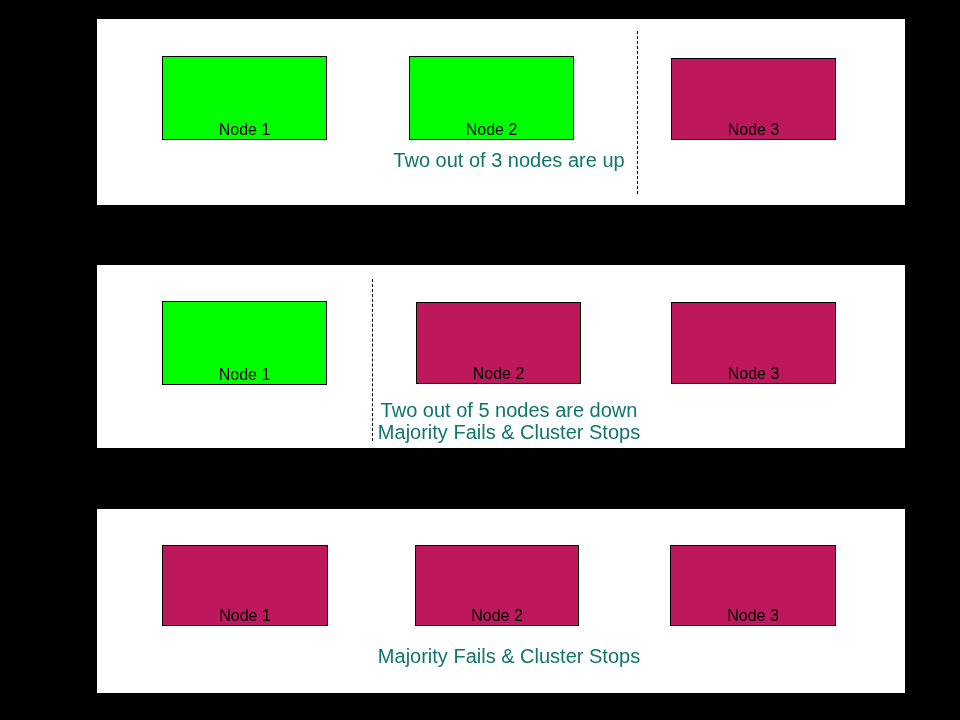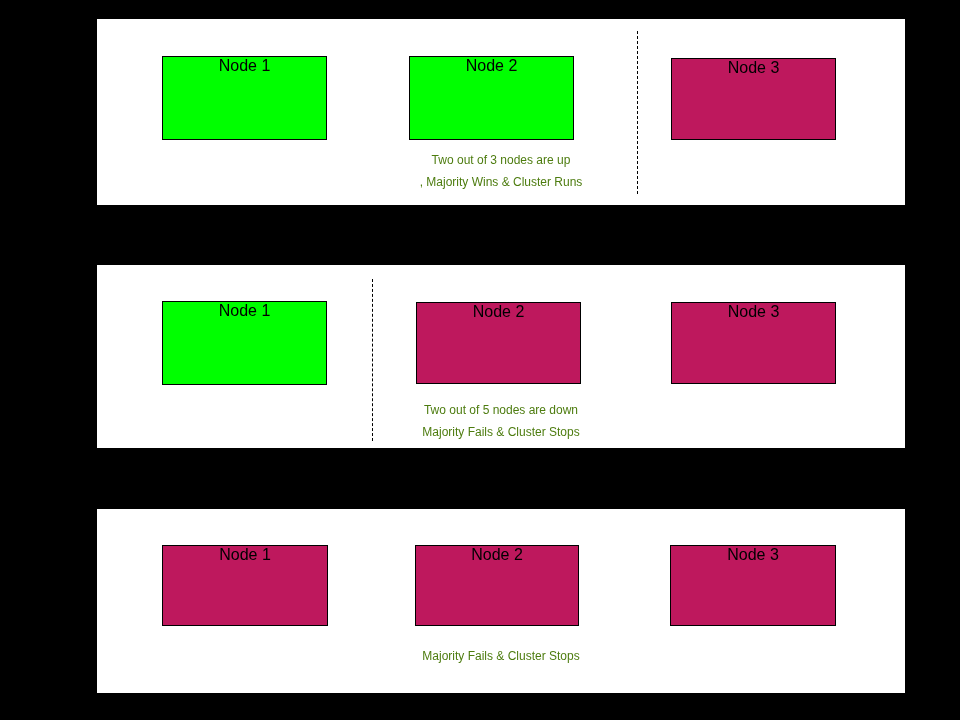--- a/index.html
+++ b/index.html
@@ -15,60 +15,59 @@
     left: 96px; width: 810px;
     background: #fff;
     border: 1px solid #000;
     box-sizing: border-box;
   }
   .node {
     position: absolute;
     border: 1px solid #000;
     box-sizing: border-box;
     display: flex;
-    align-items: flex-start;
+    align-items: flex-end;
     justify-content: center;
     font-size: 16px;
     color: #000;
   }
   .node.up   { background: #00ff00; }
   .node.down { background: #be185d; }
   .divider {
     position: absolute;
     width: 0;
     border-left: 1px dashed #000;
   }
   .caption {
     position: absolute;
-    left: 0; width: 100%;
+    left: 8px; width: 100%;
     text-align: center;
-    font-size: 12px;
+    font-size: 20px;
     line-height: 22px;
-    color: #4d7c0f;
+    color: #0f766e;
   }
 </style>
 </head>
 <body>
 
 <div class="canvas">
 
   <section class="panel" style="top:18px; height:188px;">
     <div class="node up" style="left:65px; top:37px; width:165px; height:84px;">
       <span>Node 1</span>
     </div>
     <div class="node up" style="left:312px; top:37px; width:165px; height:84px;">
       <span>Node 2</span>
     </div>
     <div class="node down" style="left:574px; top:39px; width:165px; height:82px;">
       <span>Node 3</span>
     </div>
     <div class="divider" style="left:540px; top:12px; height:163px;"></div>
     <div class="caption" style="top:130px;">
       <div>Two out of 3 nodes are up</div>
-      <div>, Majority Wins &amp; Cluster Runs</div>
     </div>
   </section>
 
   <section class="panel" style="top:264px; height:185px;">
     <div class="node up" style="left:65px; top:36px; width:165px; height:84px;">
       <span>Node 1</span>
     </div>
     <div class="node down" style="left:319px; top:37px; width:165px; height:82px;">
       <span>Node 2</span>
     </div>

